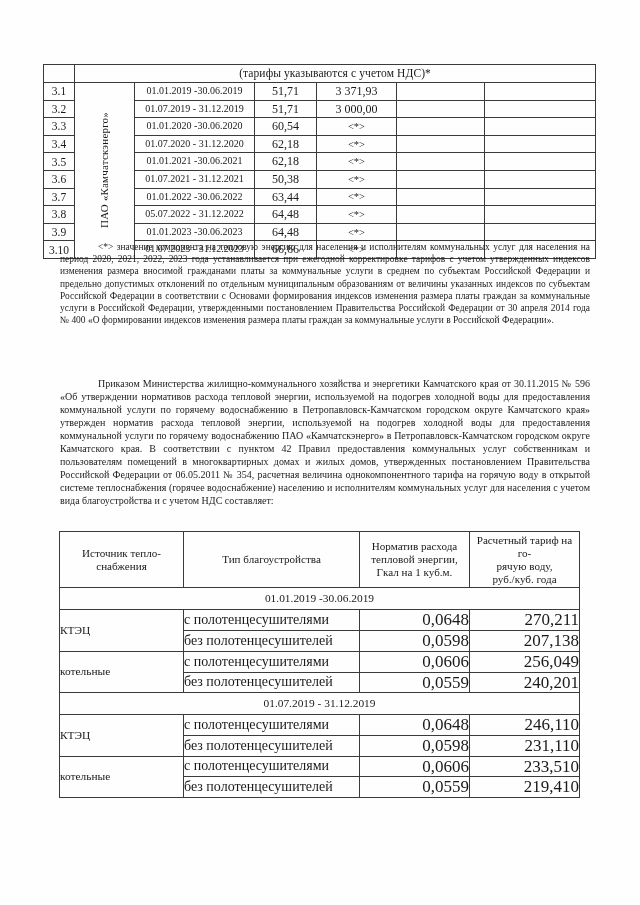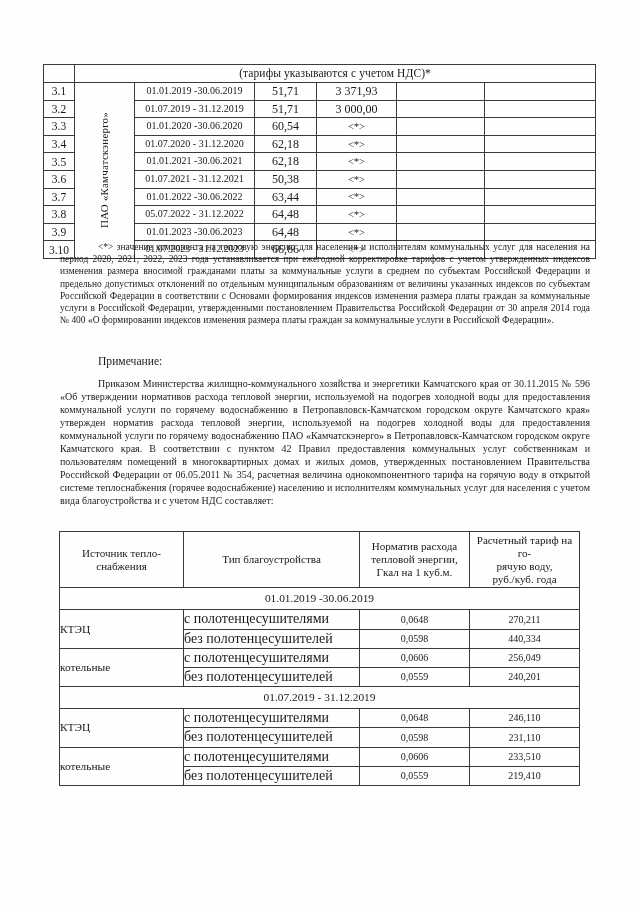--- a/index.html
+++ b/index.html
@@ -154,22 +154,22 @@
     padding-left: 6px;
     font-size: 11.4px;
   }
   .type-cell {
     text-align: left;
     padding-left: 5px;
     height: 18.2px;
     font-size: 14px;
   }
   .num-right {
-    text-align: center;
-    font-size: 10px;
+    text-align: right;
+    font-size: 17px;
   }
 </style>
 </head>
 <body>
 
 <div class="page">
 
   <div class="tariff-table-wrap">
     <table class="tariff">
       <colgroup>
@@ -268,21 +268,20 @@
           <td class="row-cell star-cell">&lt;*&gt;</td>
           <td class="row-cell"></td>
           <td class="row-cell"></td>
         </tr>
       </tbody>
     </table>
   </div>
 
   <div class="para footnote">&lt;*&gt; значение компонента на тепловую энергию для населения и исполнителям коммунальных услуг для населения на период 2020, 2021, 2022, 2023 года устанавливается при ежегодной корректировке тарифов с учетом утвержденных индексов изменения размера вносимой гражданами платы за коммунальные услуги в среднем по субъектам Российской Федерации и предельно допустимых отклонений по отдельным муниципальным образованиям от величины указанных индексов по субъектам Российской Федерации в соответствии с Основами формирования индексов изменения размера платы граждан за коммунальные услуги в Российской Федерации, утвержденными постановлением Правительства Российской Федерации от 30 апреля 2014 года № 400 «О формировании индексов изменения размера платы граждан за коммунальные услуги в Российской Федерации».</div>
 
-  <div class="para note-label">Примечание:</div>
   <div class="para note-body">Приказом Министерства жилищно-коммунального хозяйства и энергетики Камчатского края от 30.11.2015 № 596 «Об утверждении нормативов расхода тепловой энергии, используемой на подогрев холодной воды для предоставления коммунальной услуги по горячему водоснабжению в Петропавловск-Камчатском городском округе Камчатского края» утвержден норматив расхода тепловой энергии, используемой на подогрев холодной воды для предоставления коммунальной услуги по горячему водоснабжению ПАО «Камчатскэнерго» в Петропавловск-Камчатском городском округе Камчатского края. В соответствии с пунктом 42 Правил предоставления коммунальных услуг собственникам и пользователям помещений в многоквартирных домах и жилых домов, утвержденных постановлением Правительства Российской Федерации от 06.05.2011 № 354, расчетная величина однокомпонентного тарифа на горячую воду в открытой системе теплоснабжения (горячее водоснабжение) населению и исполнителям коммунальных услуг для населения с учетом вида благоустройства и с учетом НДС составляет:</div>
 
   <div class="calc-table-wrap">
     <table class="calc">
       <colgroup>
         <col class="k-src">
           <col class="k-type">
           <col class="k-norm">
           <col class="k-tarif">
       </colgroup>
@@ -310,21 +309,21 @@
         </tr>
         <tr>
           <td class="src-cell" rowspan="2">КТЭЦ</td>
           <td class="type-cell">с полотенцесушителями</td>
           <td class="num-right">0,0648</td>
           <td class="num-right">270,211</td>
         </tr>
         <tr>
           <td class="type-cell">без полотенцесушителей</td>
           <td class="num-right">0,0598</td>
-          <td class="num-right">440,334</td>
+          <td class="num-right">207,138</td>
         </tr>
         <tr>
           <td class="src-cell" rowspan="2">котельные</td>
           <td class="type-cell">с полотенцесушителями</td>
           <td class="num-right">0,0606</td>
           <td class="num-right">256,049</td>
         </tr>
         <tr>
           <td class="type-cell">без полотенцесушителей</td>
           <td class="num-right">0,0559</td>

